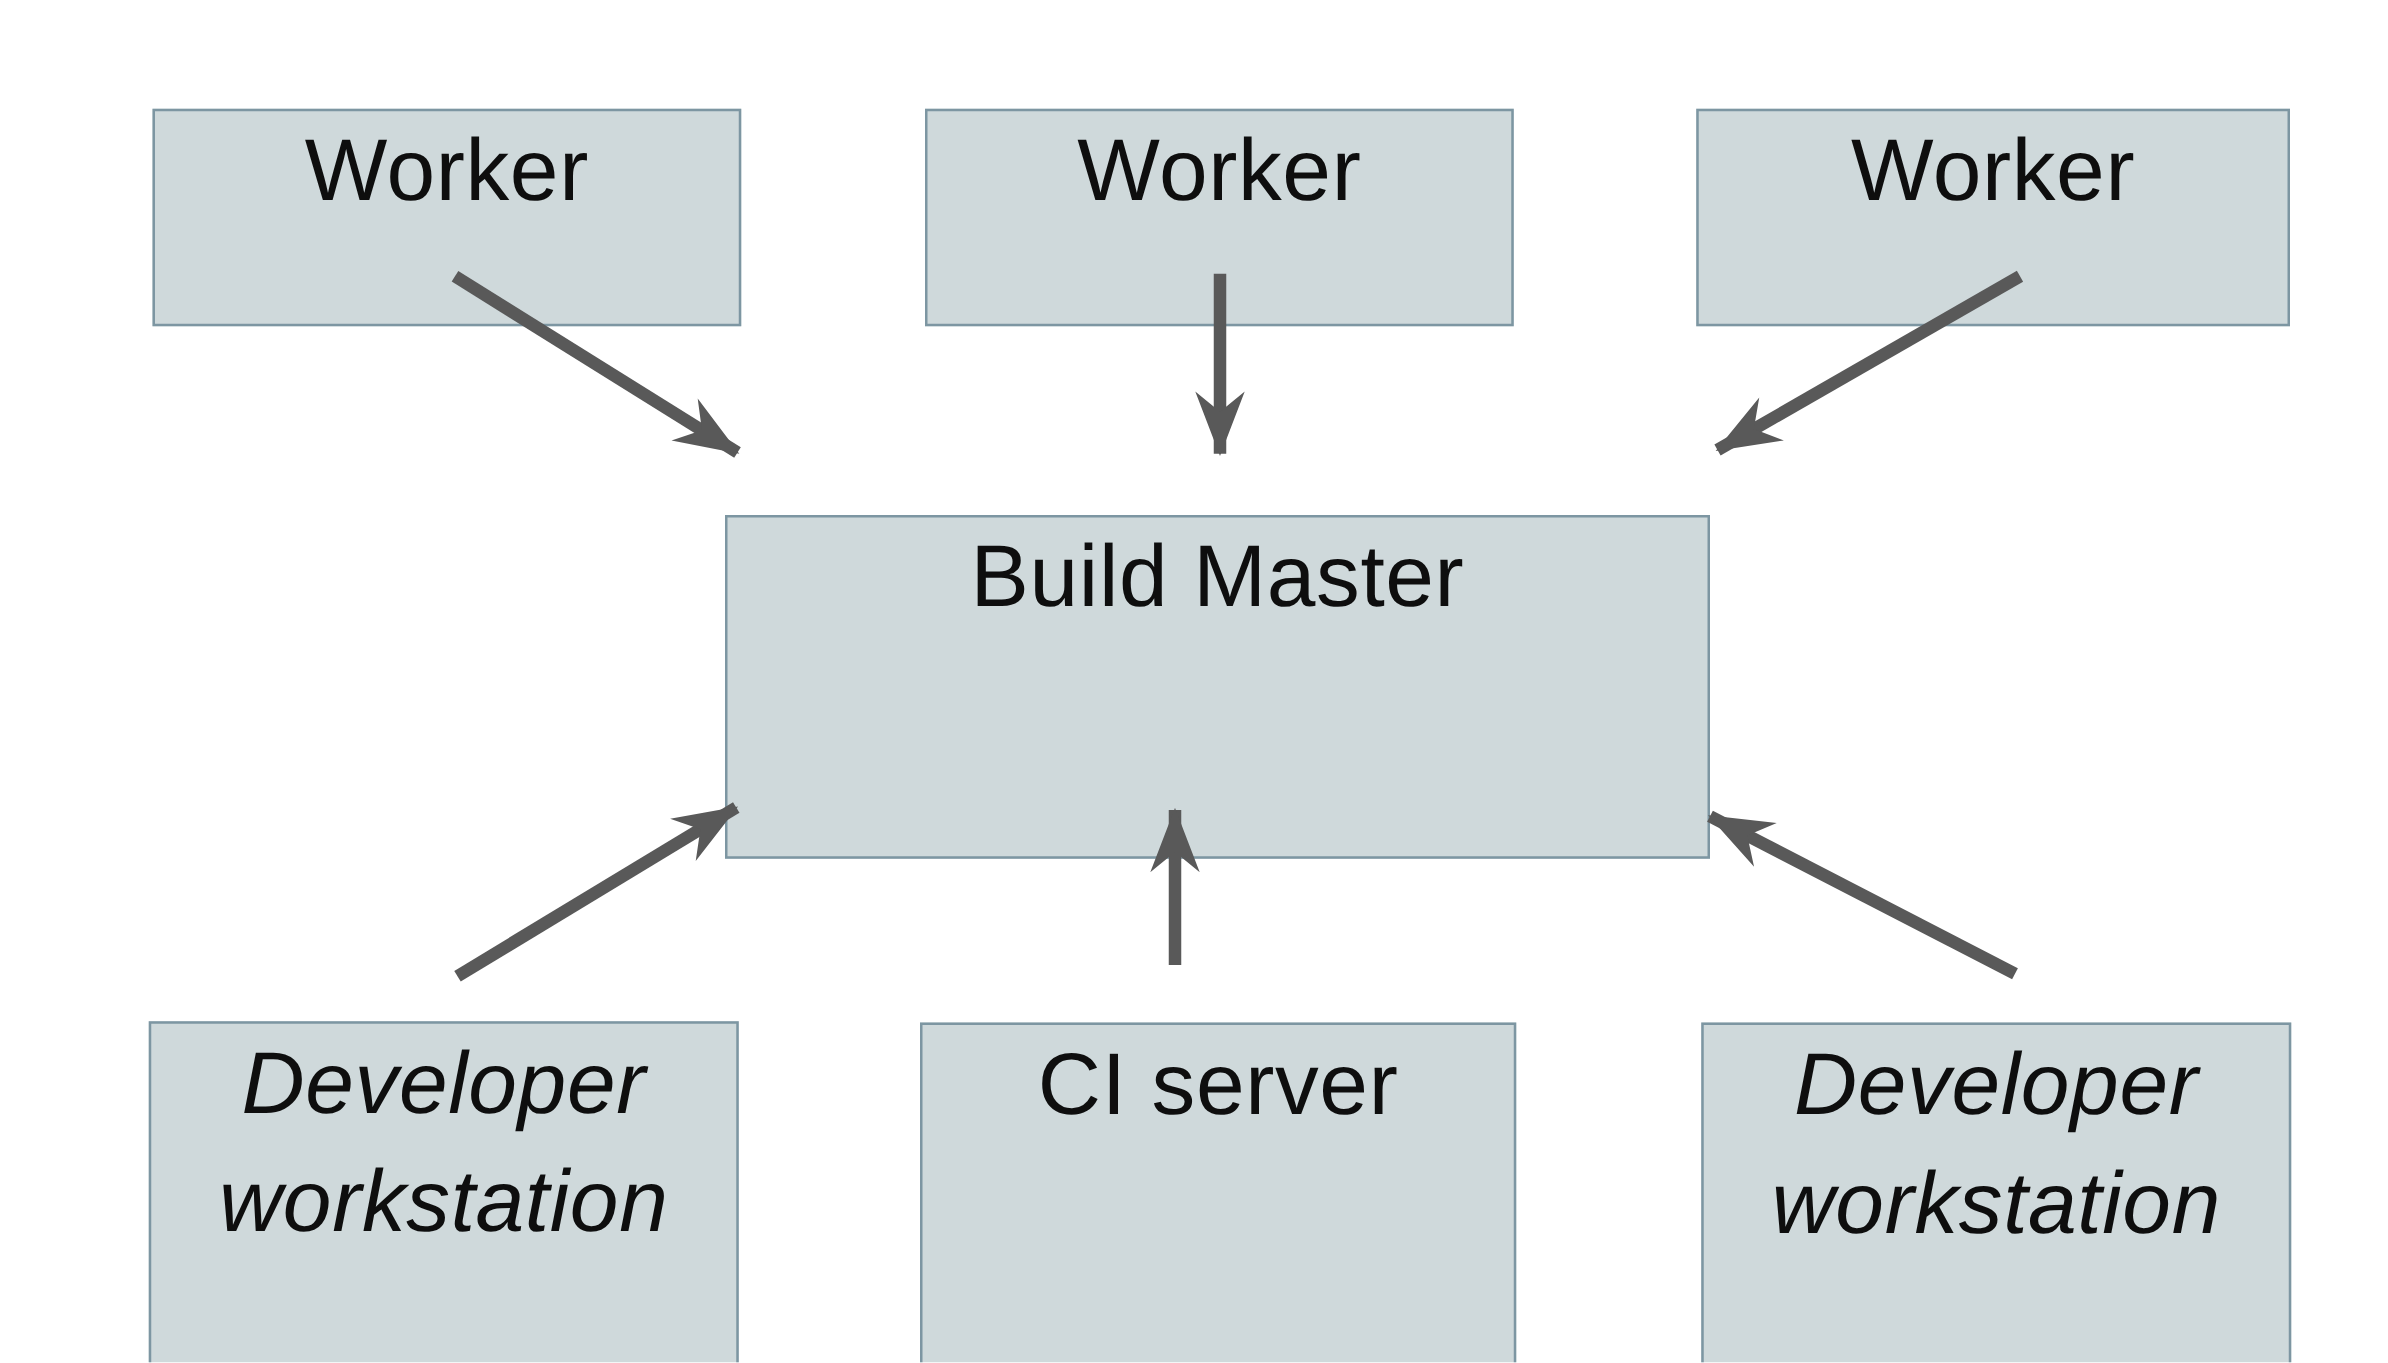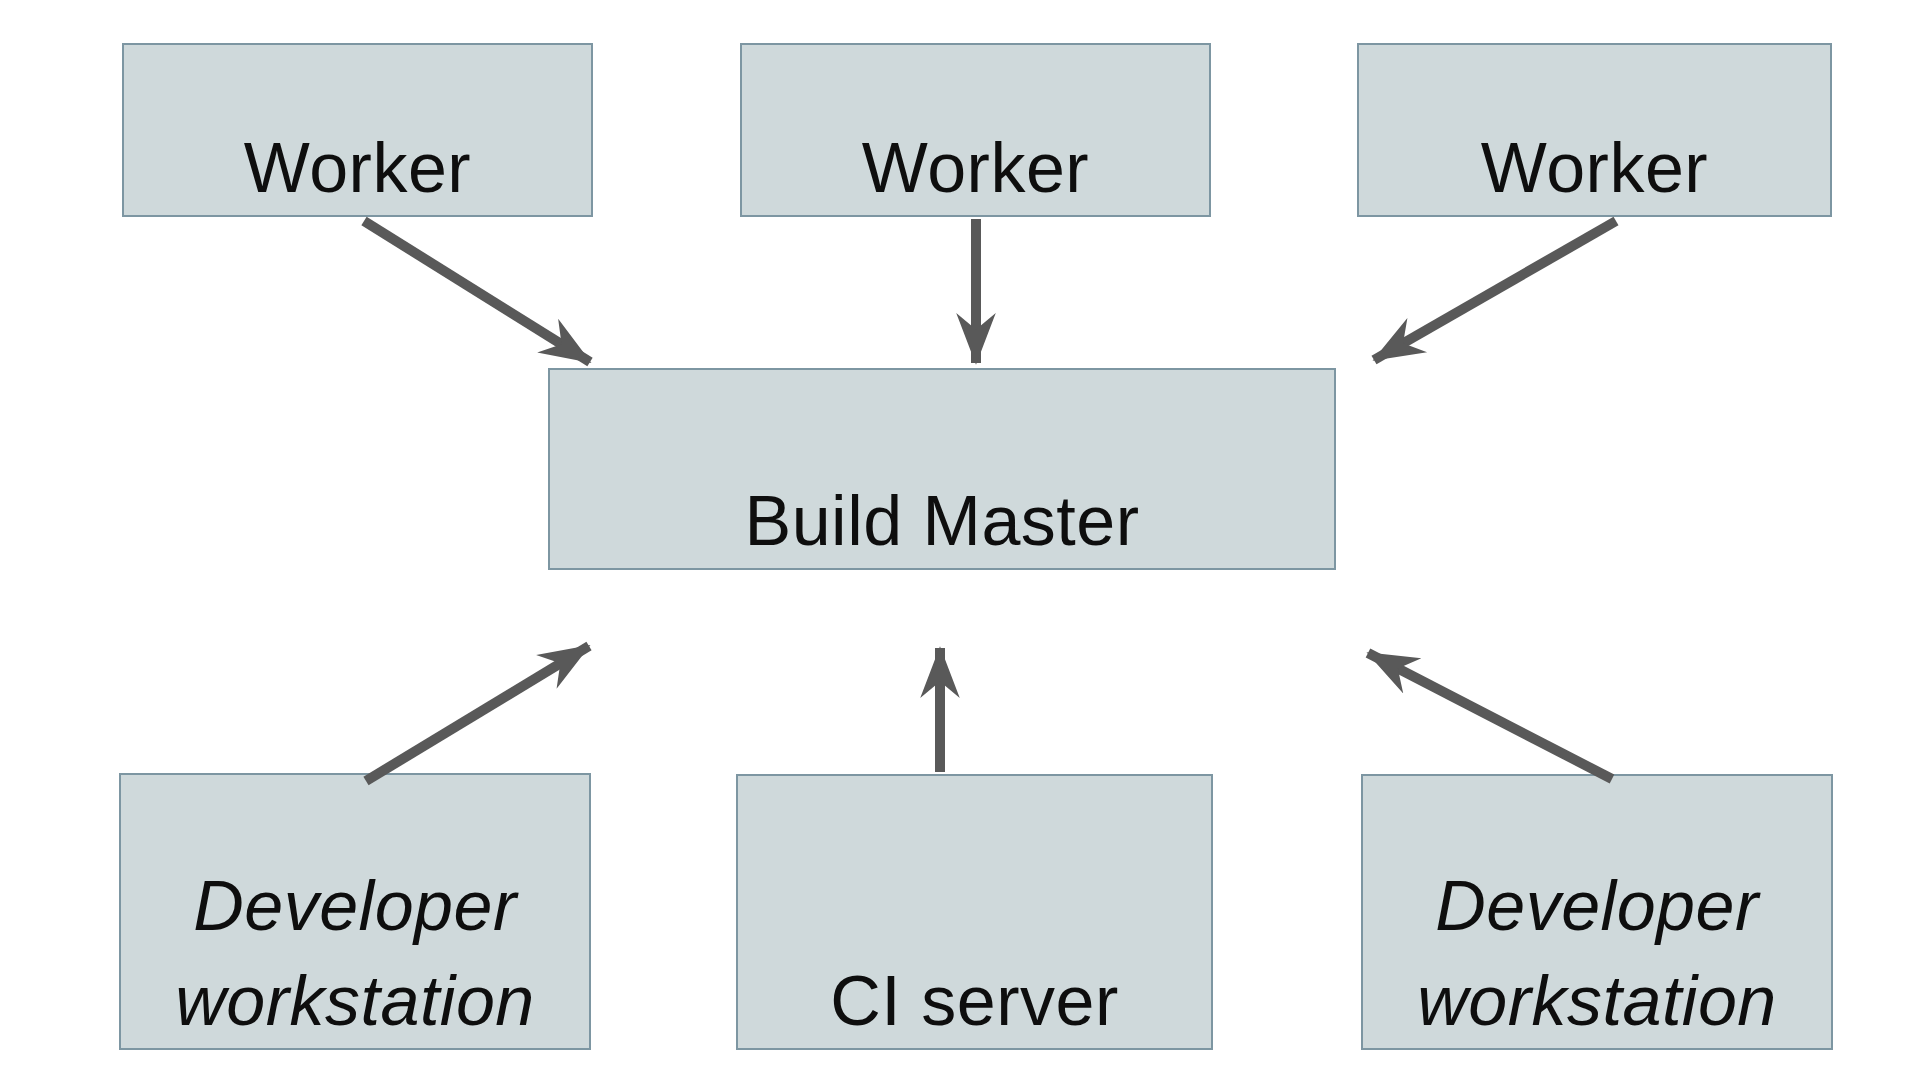--- a/index.html
+++ b/index.html
@@ -19,36 +19,37 @@
     height: 1090px;
     background: var(--background);
     overflow: hidden;
   }
 
   .node {
     position: absolute;
     background: var(--node_fill);
     border: 2.5px solid var(--node_border);
     display: flex;
-    align-items: flex-end;
+    align-items: flex-start;
     justify-content: center;
     text-align: center;
+    margin-top: 44px;
   }
   .node-label {
     color: var(--text_color);
     font-size: 70px;
     line-height: 1.35;
     letter-spacing: 0.5px;
   }
 
   
   #node-worker-1      { left: 122px;  top: 43px;  width: 471px; height: 174px; }
   #node-worker-2      { left: 740px;  top: 43px;  width: 471px; height: 174px; }
   #node-worker-3      { left: 1357px; top: 43px;  width: 475px; height: 174px; }
-  #node-build-master  { left: 548px;  top: 368px; width: 788px; height: 202px; }
+  #node-build-master  { left: 580px;  top: 368px; width: 788px; height: 275px; }
   #node-dev-ws-1      { left: 119px;  top: 773px; width: 472px; height: 277px; }
   #node-ci-server     { left: 736px;  top: 774px; width: 477px; height: 276px; }
   #node-dev-ws-2      { left: 1361px; top: 774px; width: 472px; height: 276px; }
   #node-dev-ws-1 .node-label, #node-dev-ws-2 .node-label { max-width: 440px; font-style: italic; }
 
   .arrows {
     position: absolute;
     left: 0; top: 0;
     width: 1910px;
     height: 1090px;

